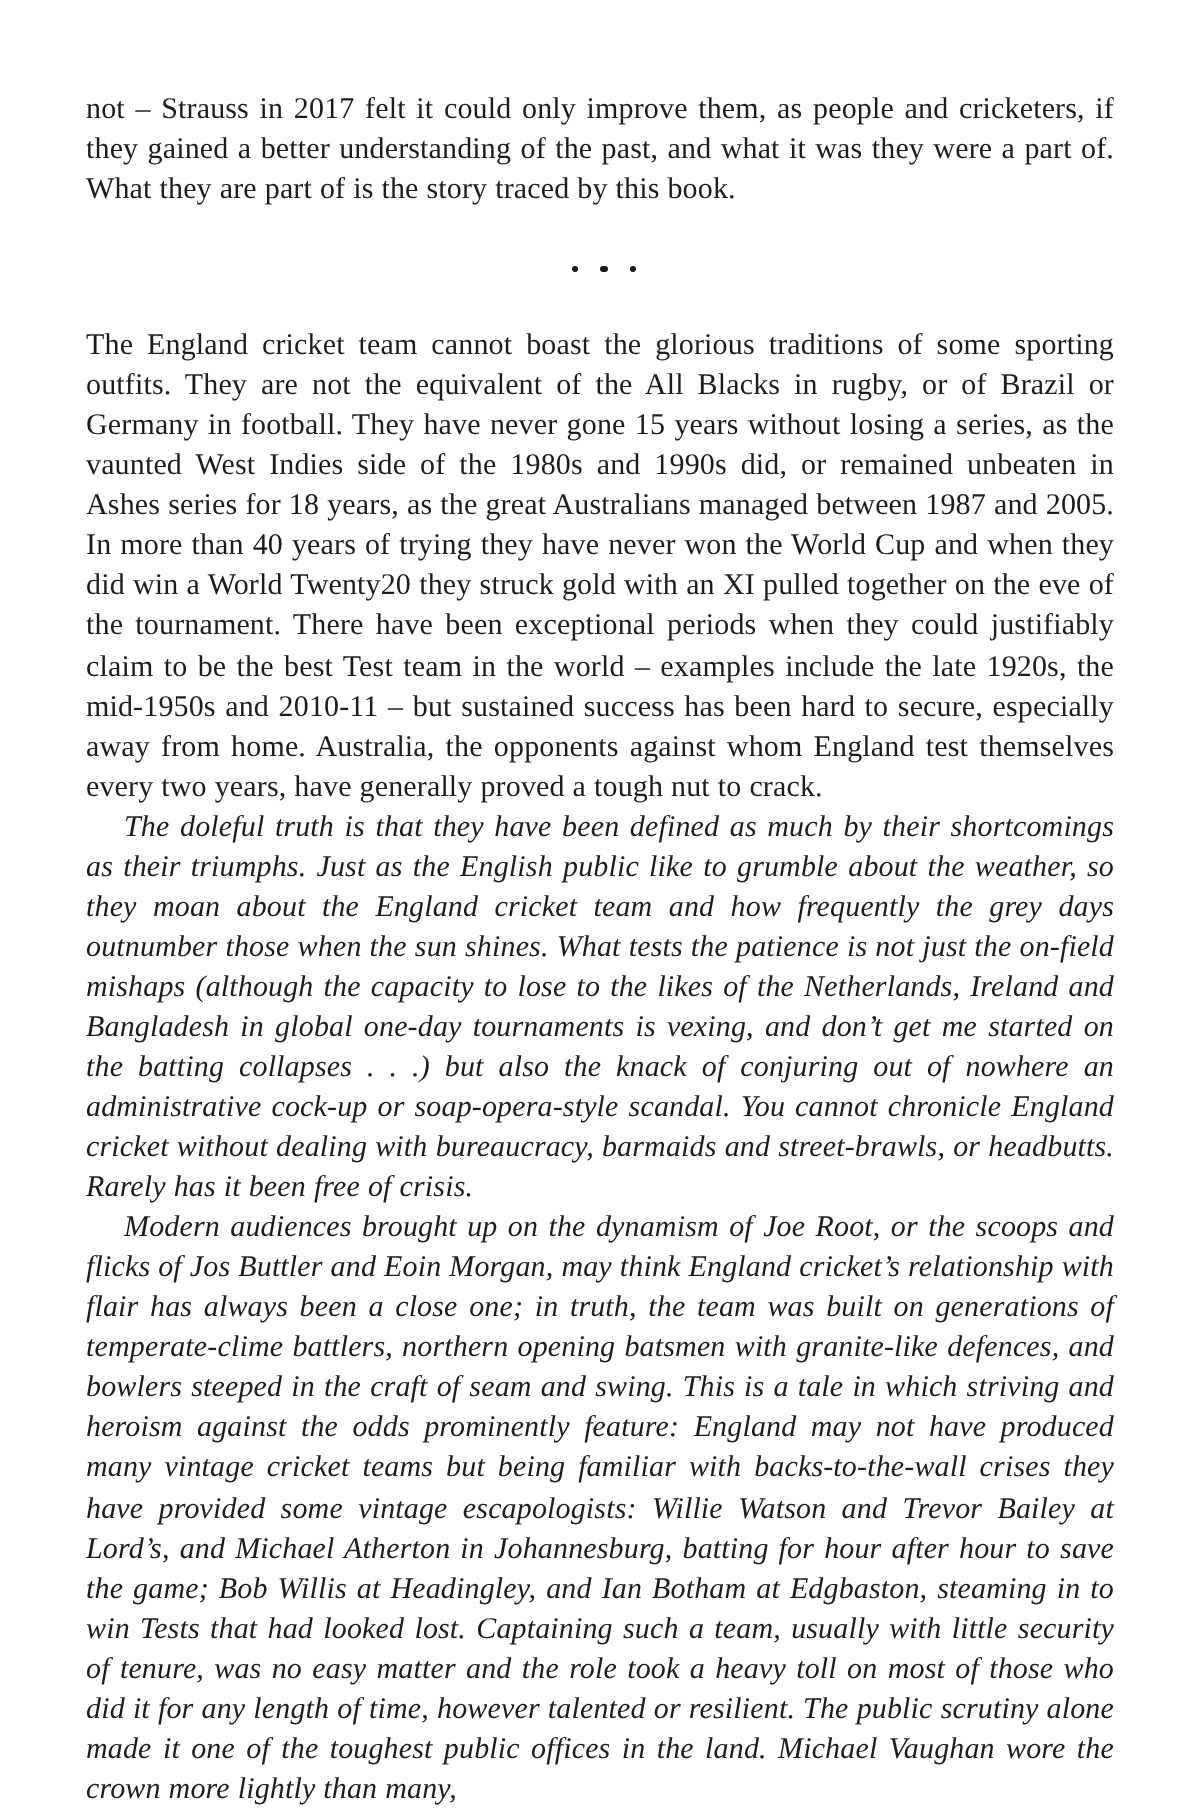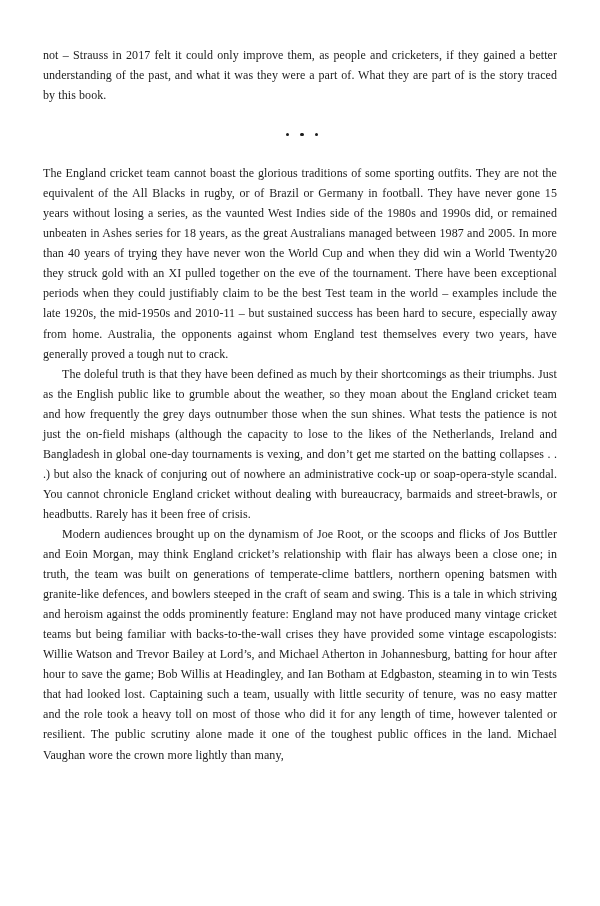--- a/index.html
+++ b/index.html
@@ -20,31 +20,32 @@
     height: 906px;
     background: #ffffff;
     box-sizing: border-box;
     padding: 45px 43px 40px 43px;
   }
   .text-column {
     width: 514px;
   }
   p.para {
     margin: 0;
-    font-size: 12px;
+    font-size: 15px;
     line-height: 20.05px;
     text-align: justify;
     text-justify: inter-word;
     letter-spacing: 0.005em;
     word-spacing: 0.01em;
     hyphens: none;
     color: #1c1c1c;
   }
   p.para.indent {
     text-indent: 19px;
+    font-style: italic;
   }
   p.para.first {
     text-indent: 0;
   }
   .section-break {
     height: 58px;
     display: flex;
     align-items: center;
     justify-content: center;
   }

